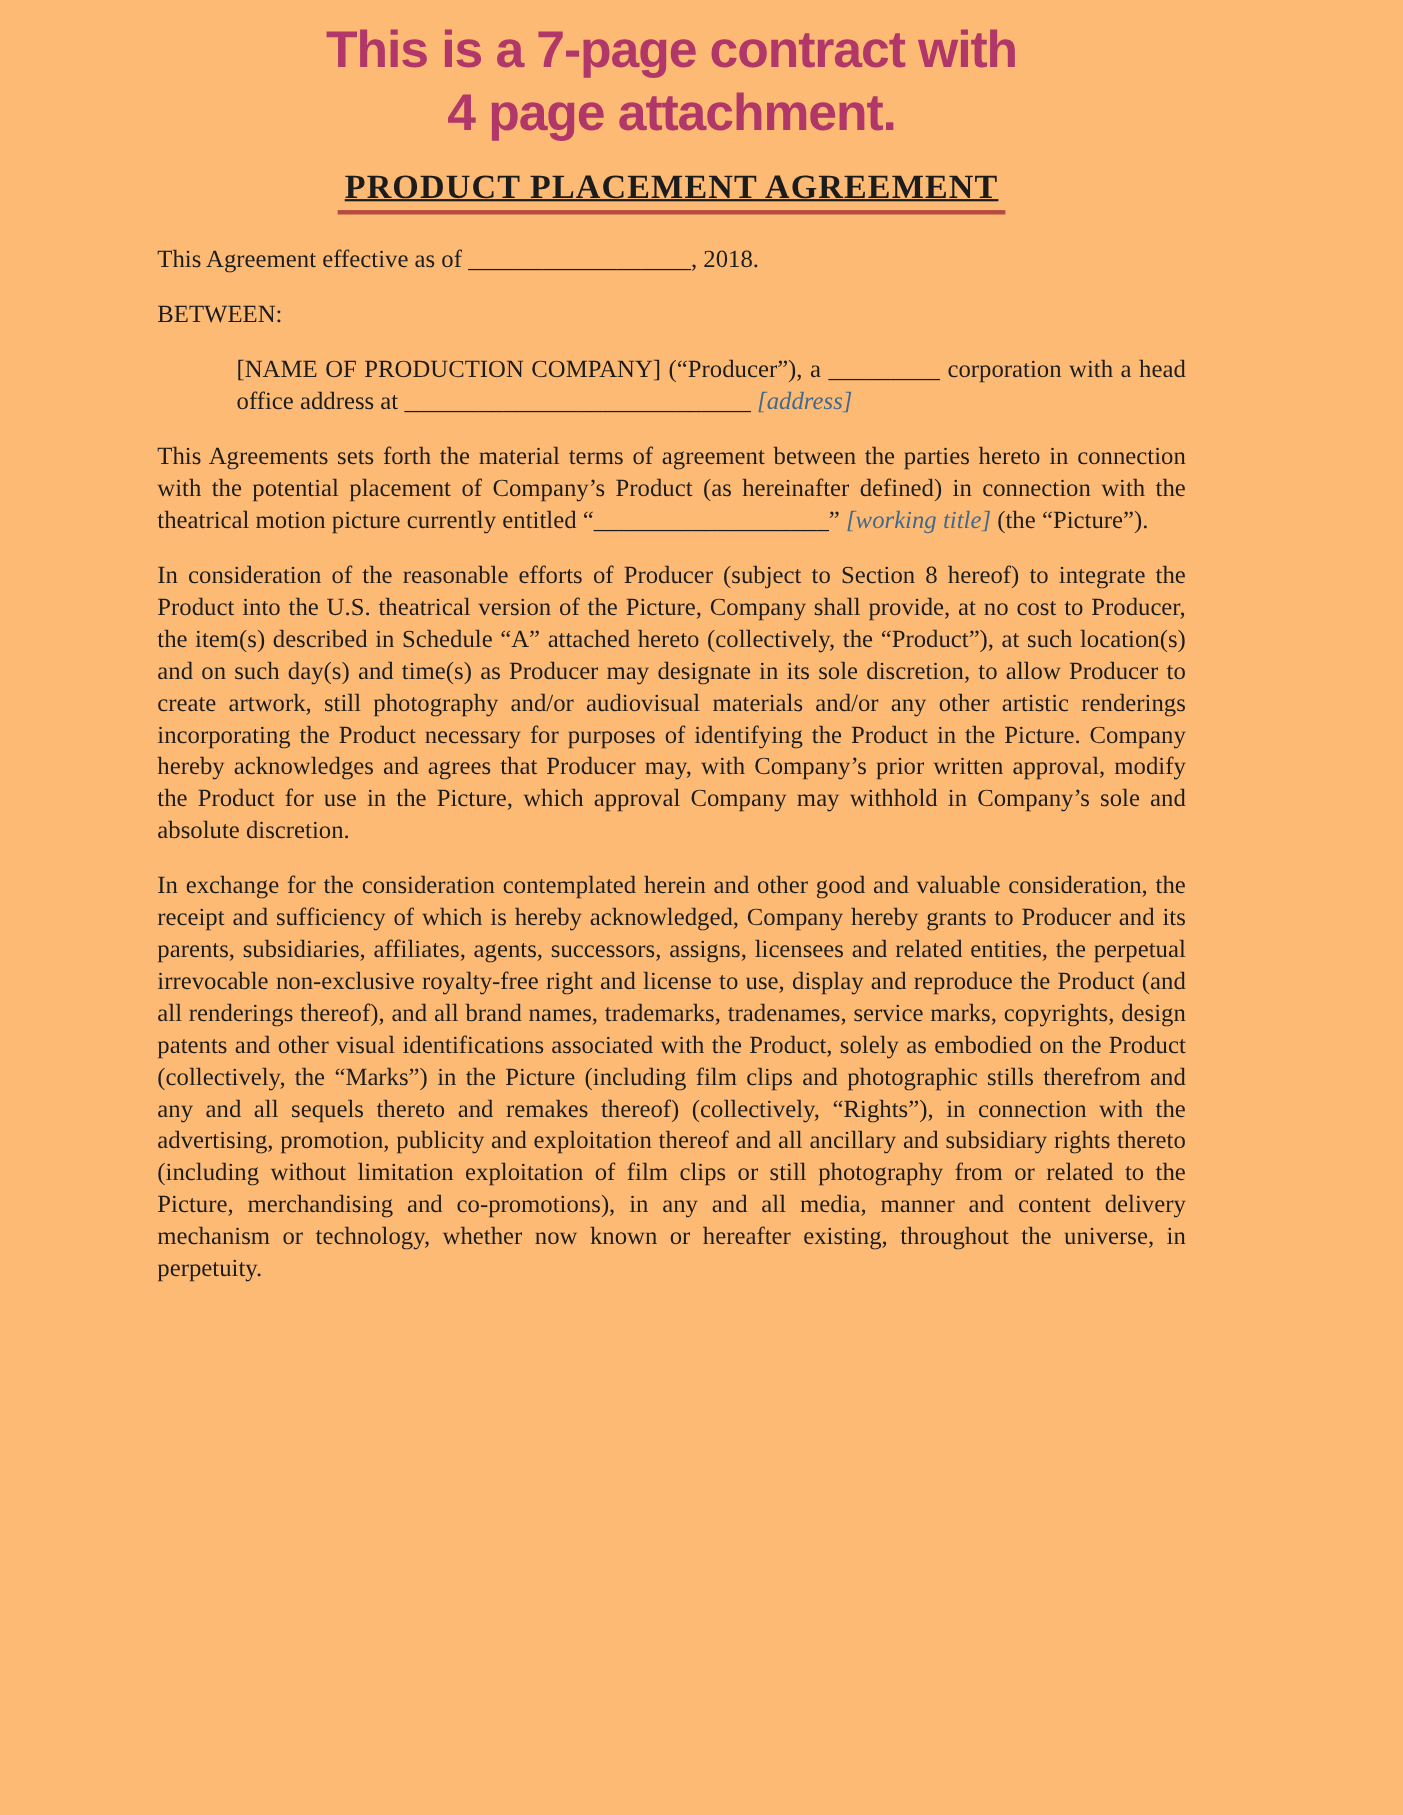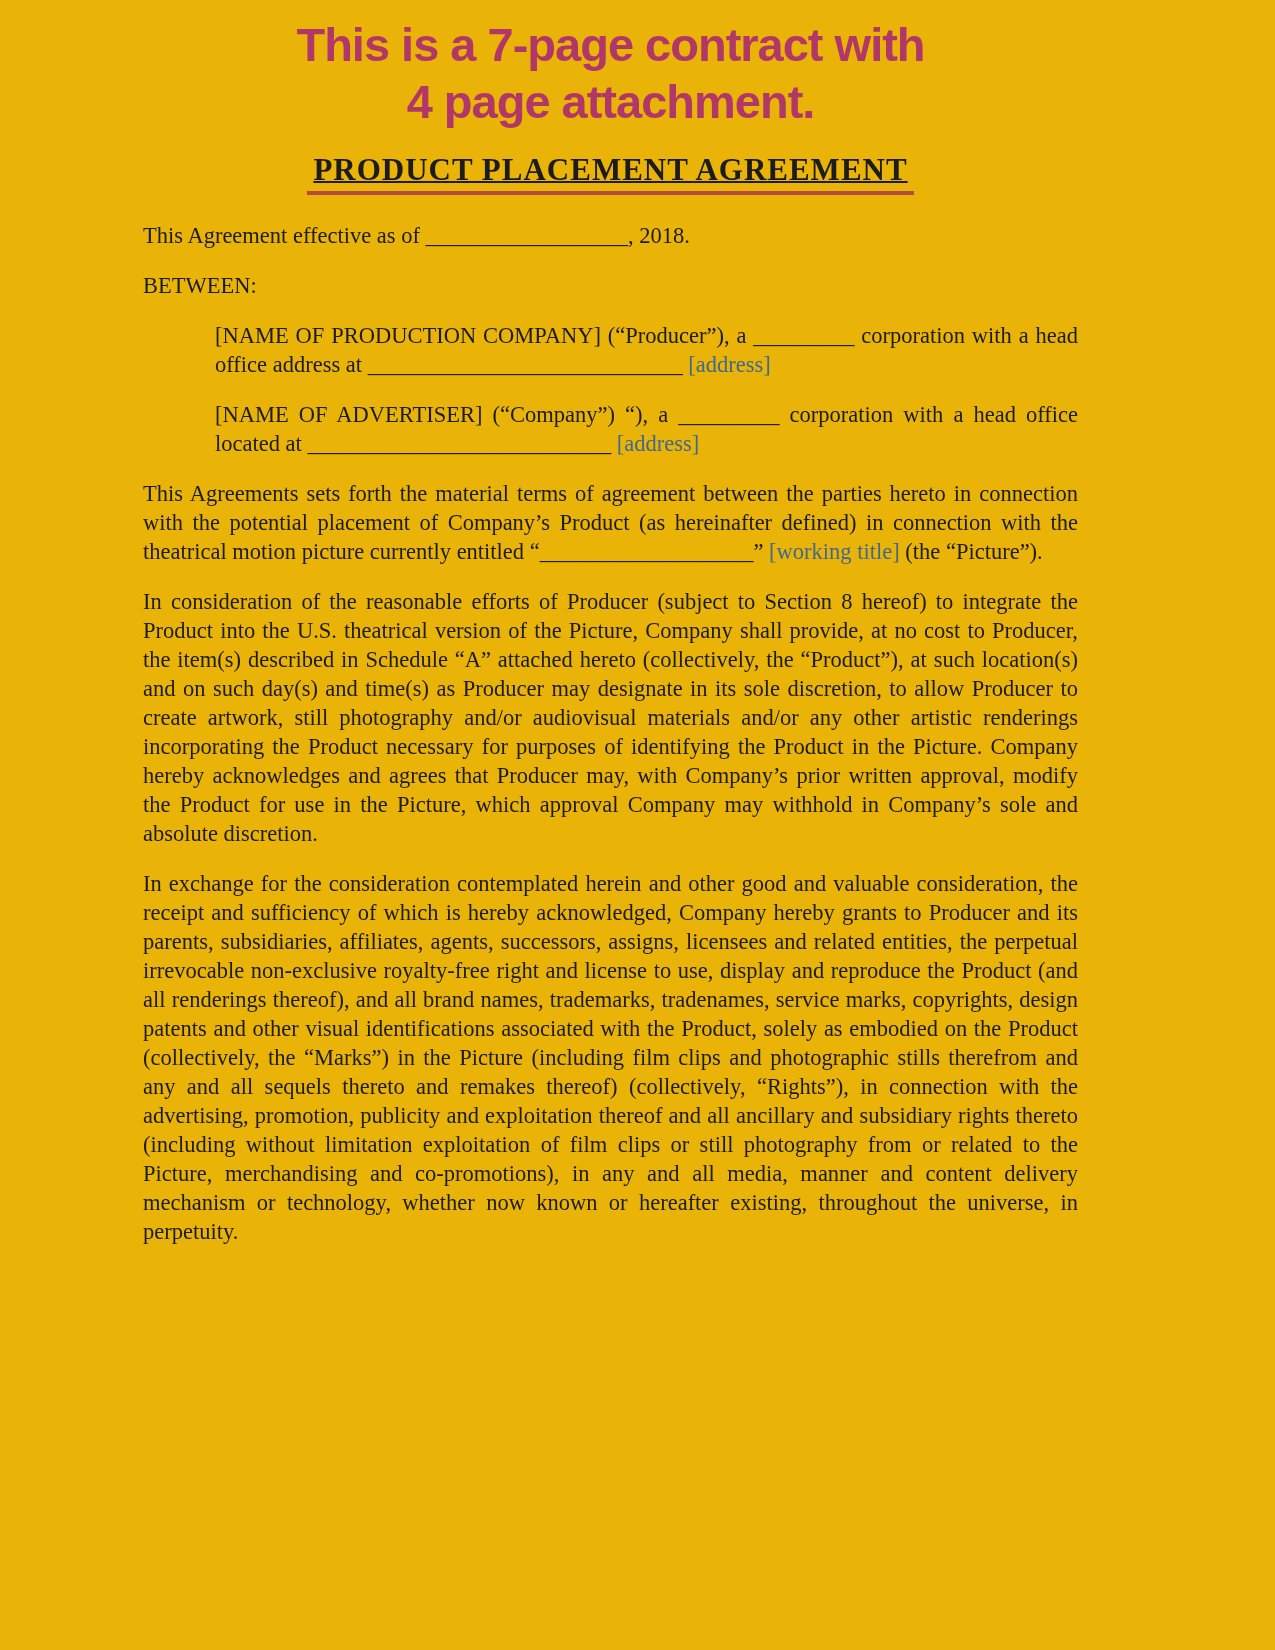--- a/index.html
+++ b/index.html
@@ -10,21 +10,21 @@
   body {
     width: 1275px;
     height: 1650px;
     overflow: hidden;
   }
   .page {
     box-sizing: border-box;
     width: 1275px;
     height: 1650px;
     padding: 10px 197px 0 143px;
-    background: #eab308;
+    background: #fdba74;
     font-family: "Liberation Serif", "DejaVu Serif", serif;
     color: #1c1c1c;
   }
   .banner {
     text-align: center;
     font-family: "Liberation Sans", "DejaVu Sans", sans-serif;
     font-weight: 700;
     font-size: 47px;
     line-height: 57px;
     letter-spacing: -1px;
@@ -66,20 +66,21 @@
     line-height: 29px;
     font-weight: 700;
     margin: 14px 0 21px 0;
   }
   .sec-num {
     display: inline-block;
     width: 72px;
   }
   .ph {
     color: #41698c;
+    font-style: italic;
     margin-top: 24px;
   }
 </style>
 </head>
 <body>
 
 <div class="page">
 
   <div class="banner">
     <div>This is a 7-page contract with</div>
@@ -90,21 +91,20 @@
     <h1 class="doc-title"><span class="title-text">PRODUCT PLACEMENT AGREEMENT</span></h1>
   </div>
 
   <p class="body-p first-p">This Agreement effective as of __________________, 2018.</p>
 
   <p class="body-p">BETWEEN:</p>
 
   <p class="body-p indent"><span>[NAME OF PRODUCTION COMPANY] (“Producer”), a _________ corporation with a head office address at ____________________________ </span><span class="ph">[address]</span></p>
 
 
-  <p class="body-p indent"><span>[NAME OF ADVERTISER] (“Company”) “), a _________ corporation with a head office located at ___________________________ </span><span class="ph">[address]</span></p>
 
   <p class="body-p"><span>This Agreements sets forth the material terms of agreement between the parties hereto in connection with the potential placement of Company’s Product (as hereinafter defined) in connection with the theatrical motion picture currently entitled “___________________” </span><span class="ph">[working title]</span><span> (the “Picture”).</span></p>
 
   <div class="section">
     <p class="body-p">In consideration of the reasonable efforts of Producer (subject to Section 8 hereof) to integrate the Product into the U.S. theatrical version of the Picture, Company shall provide, at no cost to Producer, the item(s) described in Schedule “A” attached hereto (collectively, the “Product”), at such location(s) and on such day(s) and time(s) as Producer may designate in its sole discretion, to allow Producer to create artwork, still photography and/or audiovisual materials and/or any other artistic renderings incorporating the Product necessary for purposes of identifying the Product in the Picture. Company hereby acknowledges and agrees that Producer may, with Company’s prior written approval, modify the Product for use in the Picture, which approval Company may withhold in Company’s sole and absolute discretion.</p>
   </div>
 
   <div class="section">
     <p class="body-p">In exchange for the consideration contemplated herein and other good and valuable consideration, the receipt and sufficiency of which is hereby acknowledged, Company hereby grants to Producer and its parents, subsidiaries, affiliates, agents, successors, assigns, licensees and related entities, the perpetual irrevocable non-exclusive royalty-free right and license to use, display and reproduce the Product (and all renderings thereof), and all brand names, trademarks, tradenames, service marks, copyrights, design patents and other visual identifications associated with the Product, solely as embodied on the Product (collectively, the “Marks”) in the Picture (including film clips and photographic stills therefrom and any and all sequels thereto and remakes thereof) (collectively, “Rights”), in connection with the advertising, promotion, publicity and exploitation thereof and all ancillary and subsidiary rights thereto (including without limitation exploitation of film clips or still photography from or related to the Picture, merchandising and co-promotions), in any and all media, manner and content delivery mechanism or technology, whether now known or hereafter existing, throughout the universe, in perpetuity.</p>
   </div>

